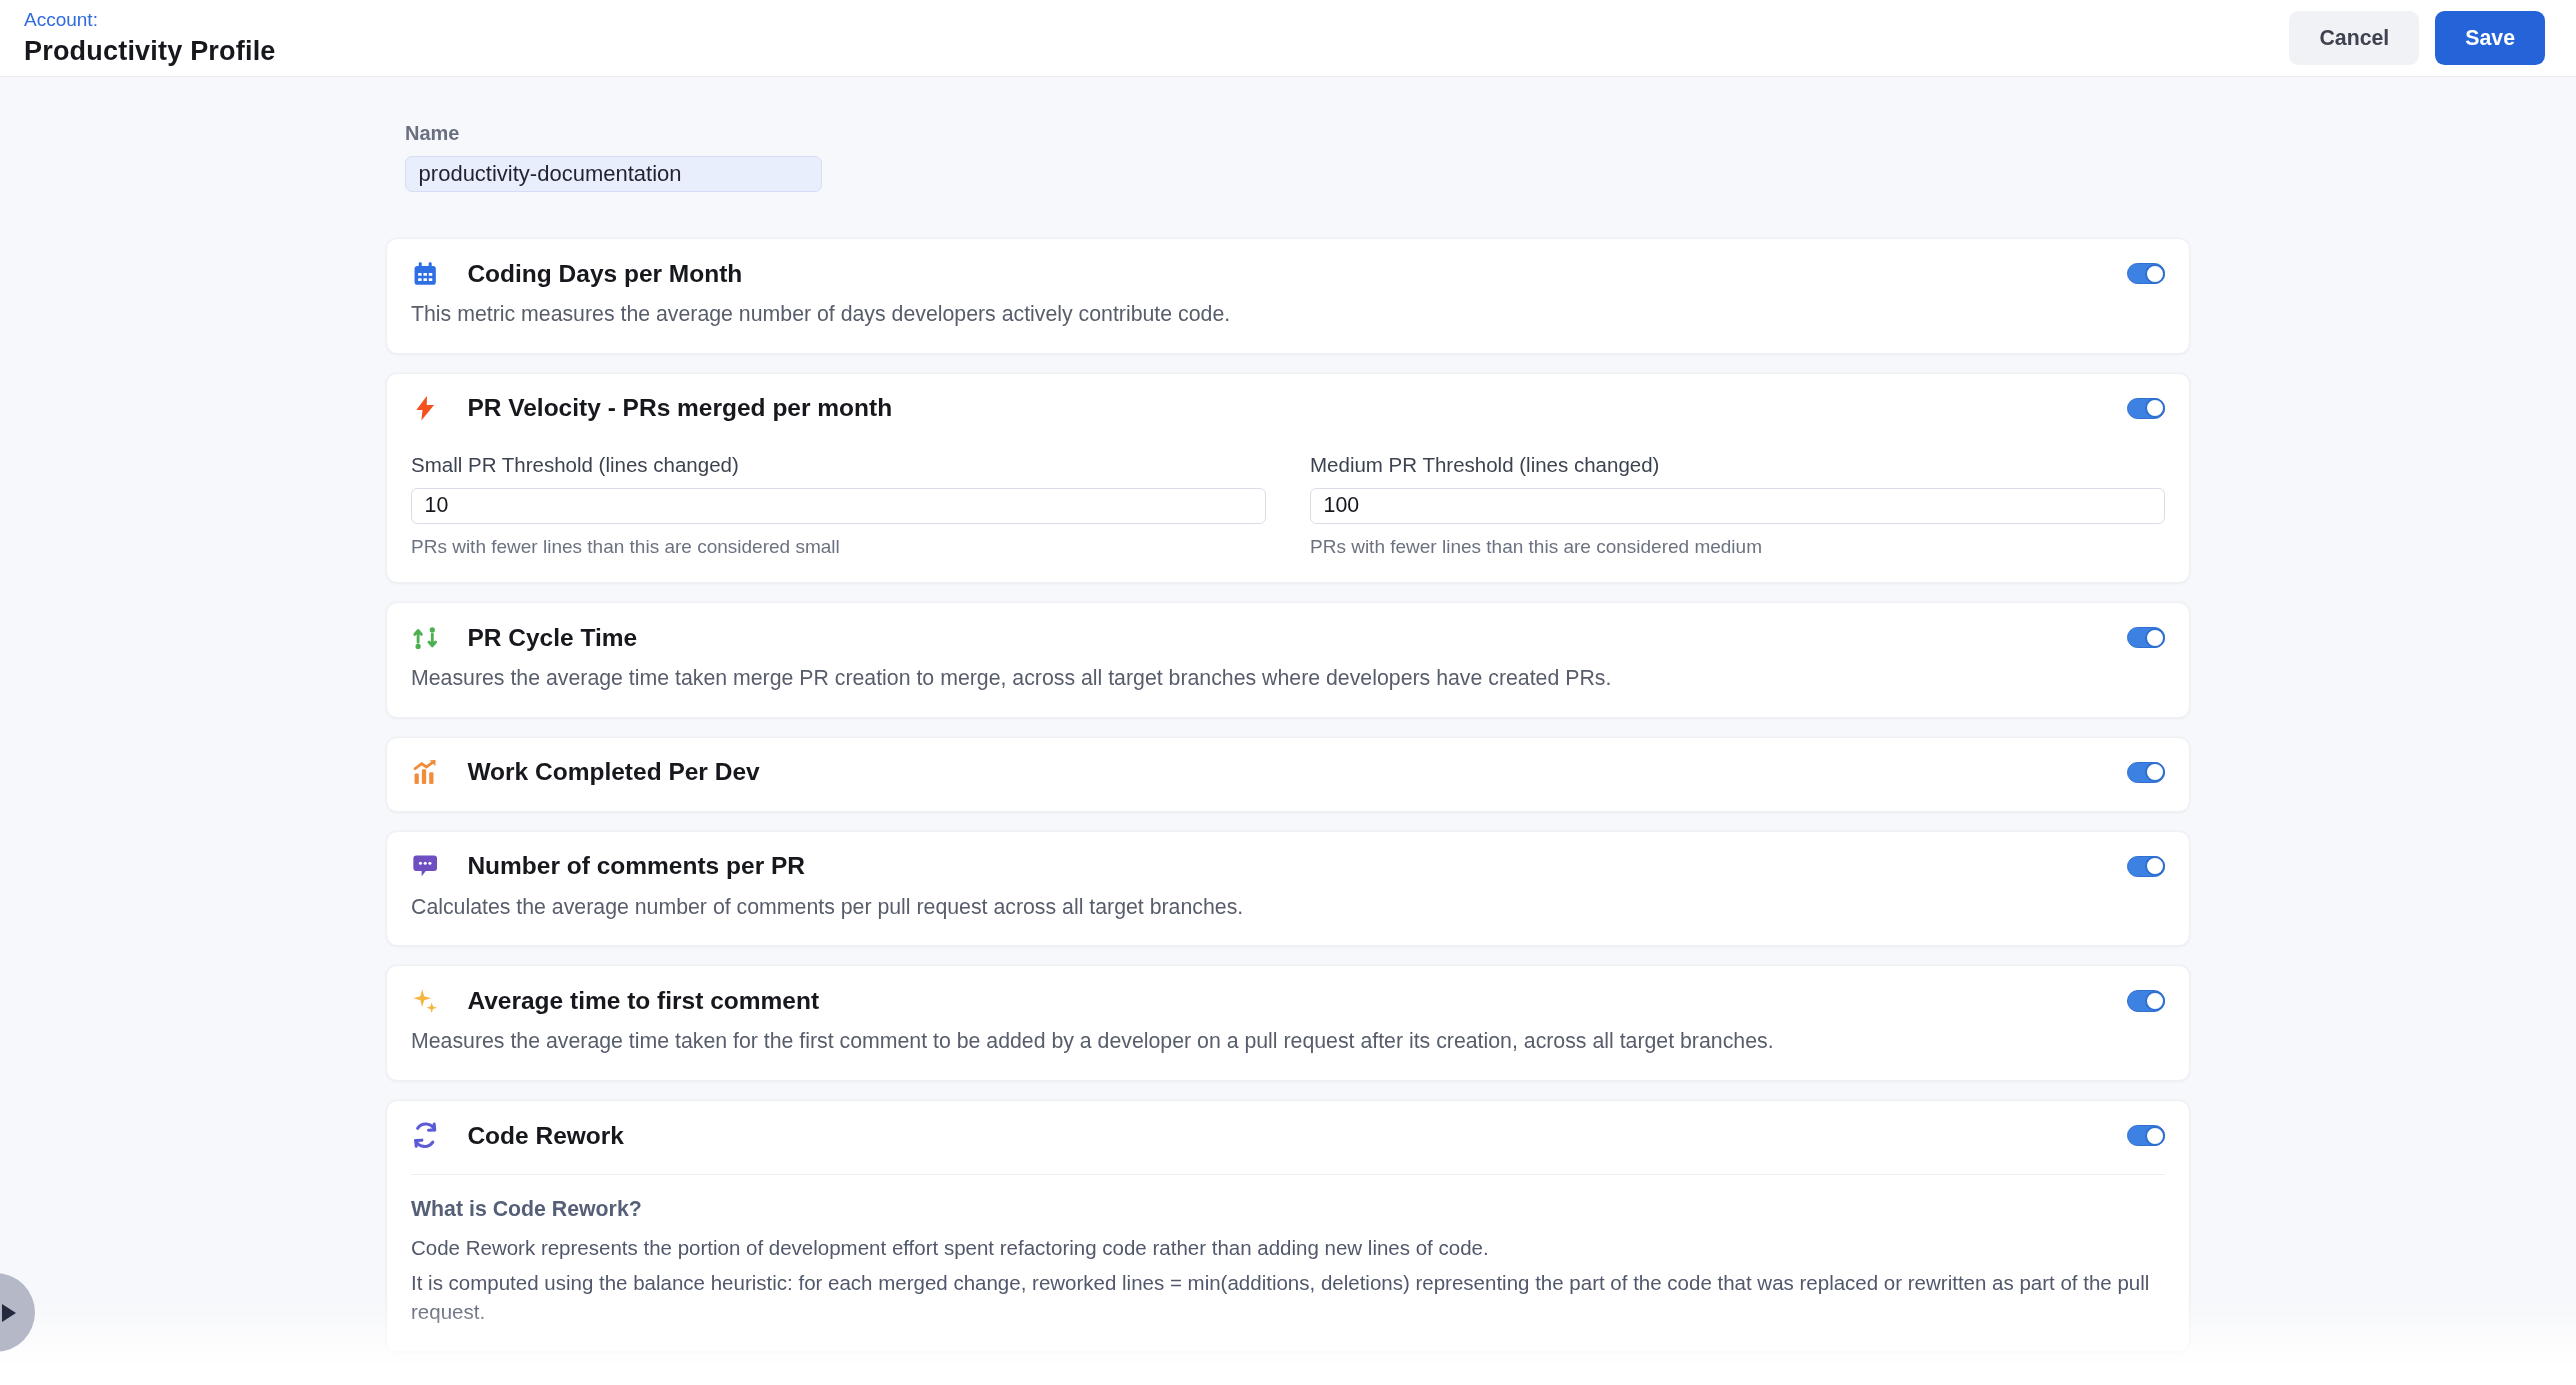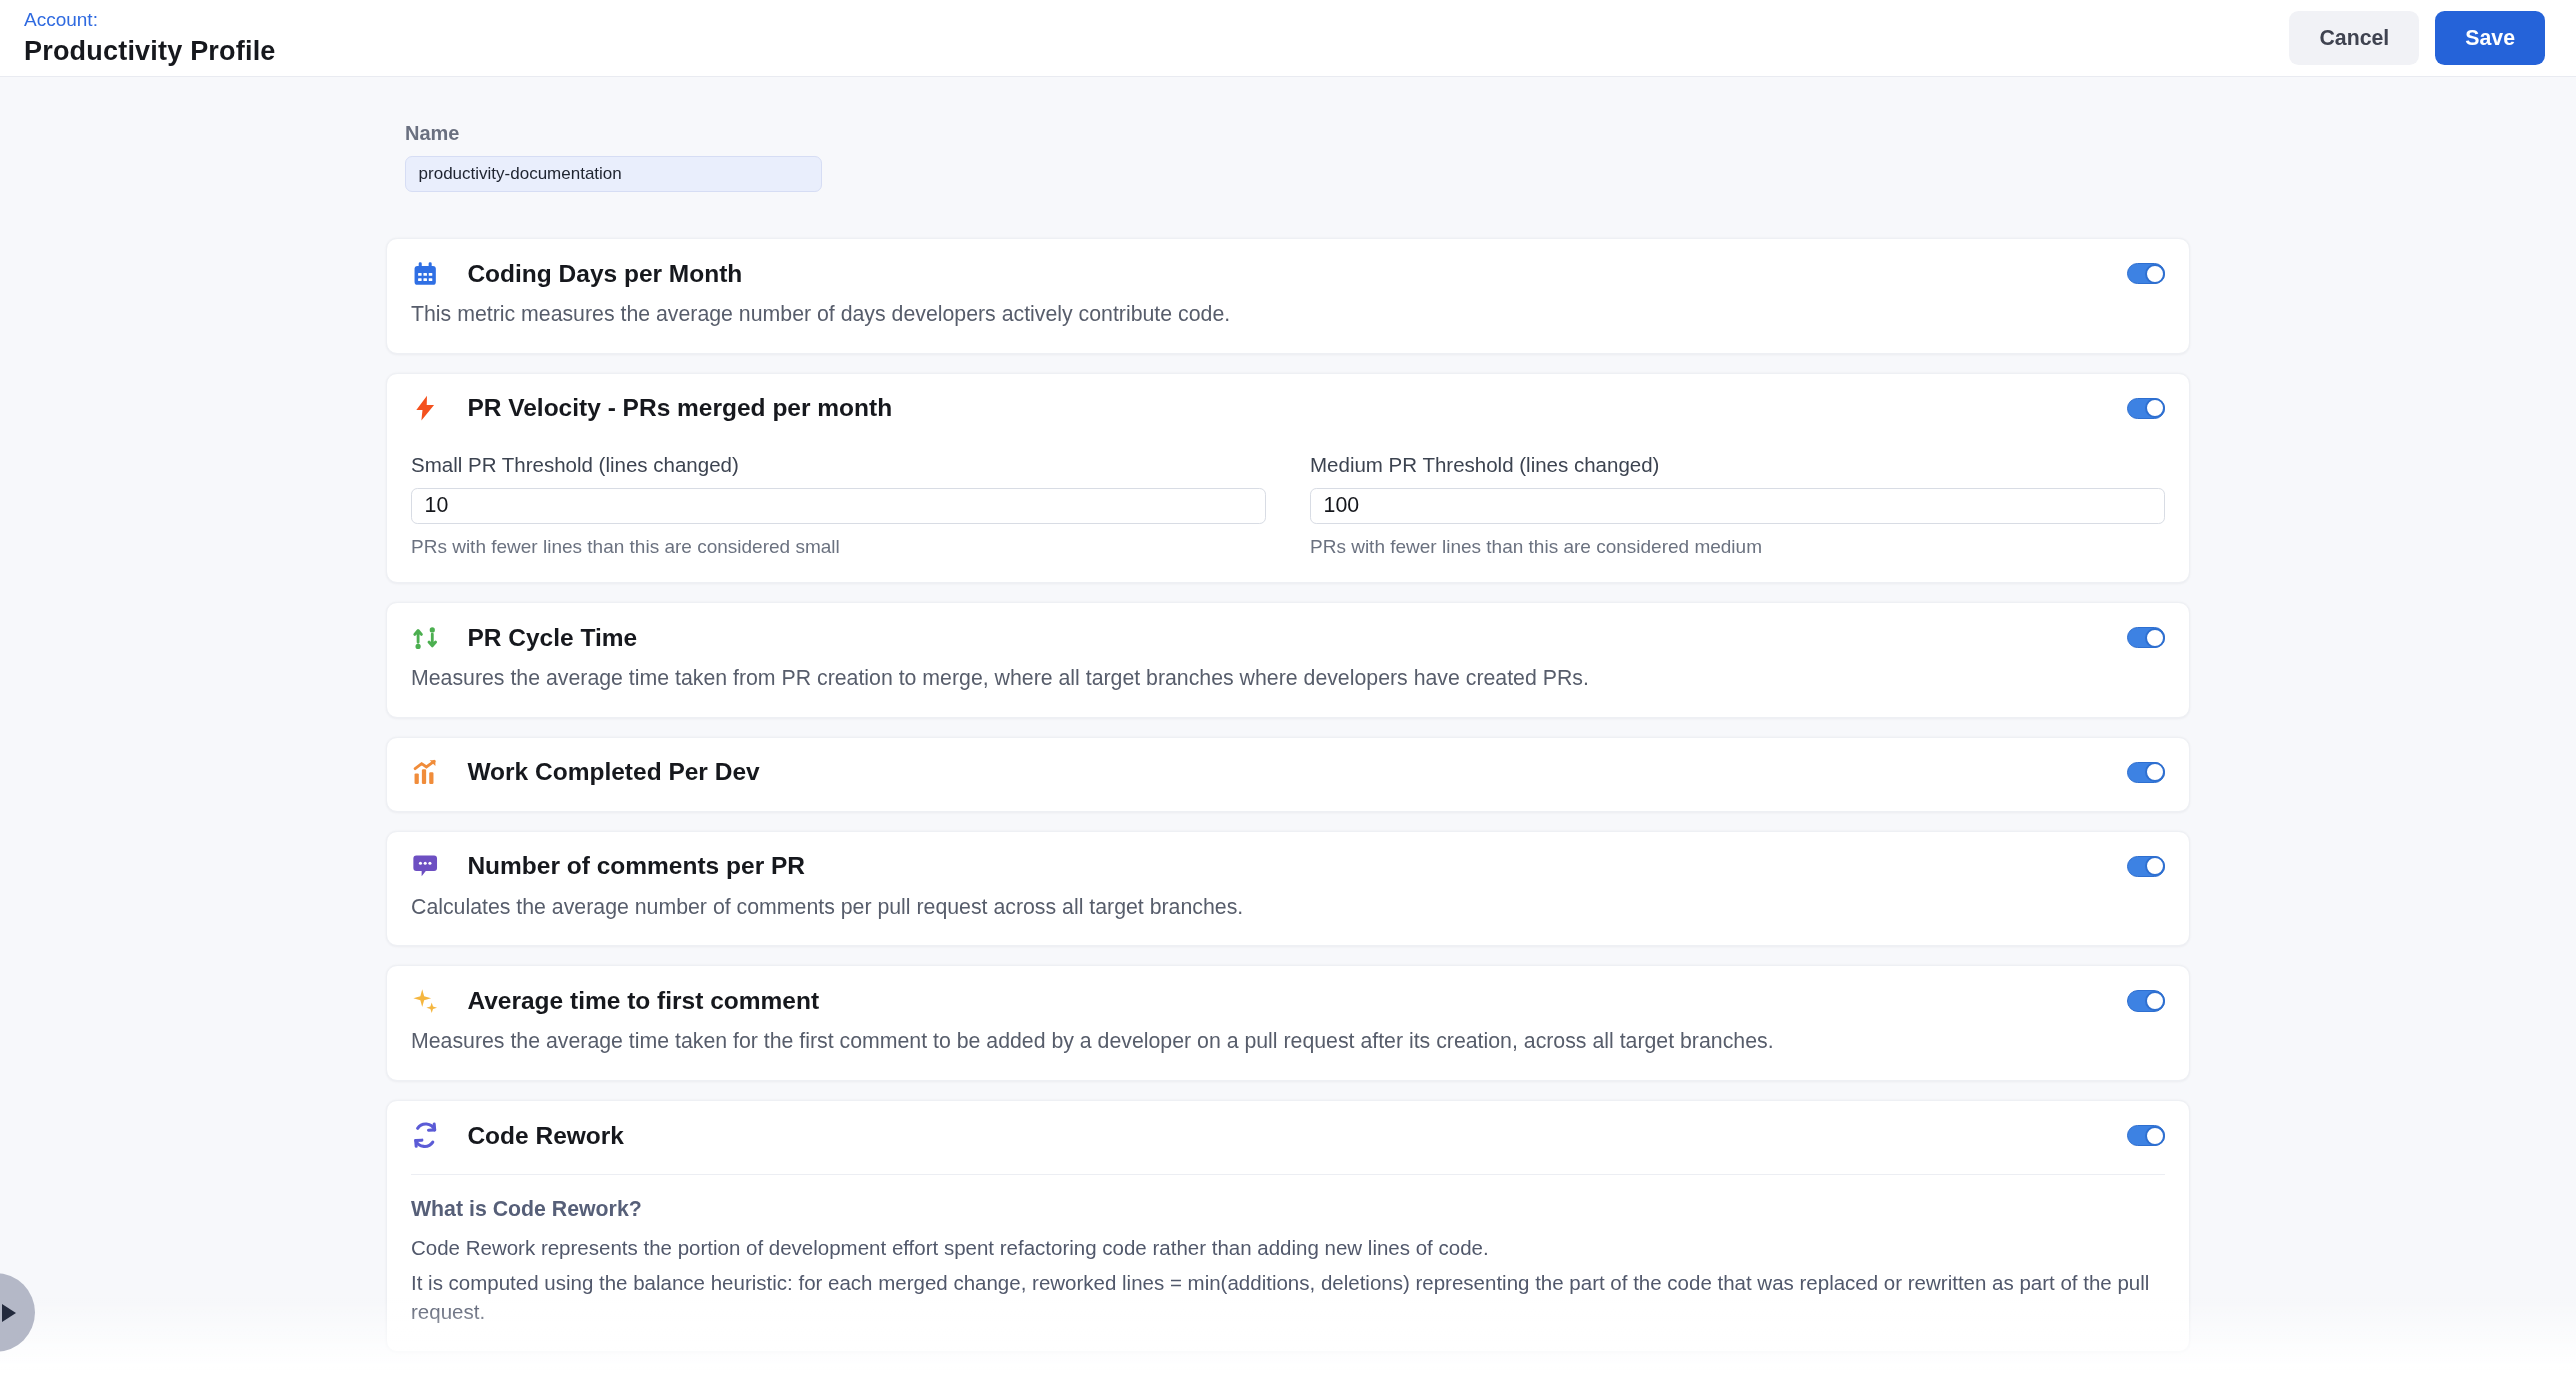--- a/index.html
+++ b/index.html
@@ -19,21 +19,21 @@
   .btn-cancel { background:#f1f2f6; color:#3f4350; }
   .btn-save { background:#2563d9; color:#ffffff; }
 
   
   .main { padding-top:122px; }
   .content { width:1804px; margin:0 auto; }
 
   .name-block { margin-left:19px; margin-bottom:46px; }
   .field-label { display:block; color:#6a7080; font-size:20px; font-weight:700; margin-bottom:11px; }
   .name-input { width:417px; height:36px; background:#e9eefc; border:1.6px solid #d6ddf4;
-    border-radius:7.1px; padding:0 12.6px; font-size:17px; color:#1f2430;
+    border-radius:7.1px; padding:0 12.6px; font-size:22px; color:#1f2430;
     font-family:inherit; outline:none; }
 
   .card { background:#ffffff; border:0.8px solid #eef0f4; border-radius:11px;
     box-shadow:0 0.8px 2.4px rgba(16,24,40,.05); padding:20.5px 24px 24px 24px;
     margin-bottom:19px; }
   .card-head { display:flex; align-items:center; justify-content:space-between; }
   .card-title-wrap { display:flex; align-items:center; gap:28px; }
   .card-title { font-size:24.5px; font-weight:700; color:#16181d; }
   .card-desc { margin-top:12px; font-size:21.3px; color:#575d6b; line-height:1.35; }
   .icon { width:28.4px; height:28.4px; flex:0 0 auto; }
@@ -152,21 +152,21 @@
               <circle cx="18" cy="5" r="2.2" fill="#4caf50" stroke="none"></circle>
               <path d="M18 8.5 V17.5 M15.2 15.2 L18 18.5 L20.8 15.2"></path>
             </g>
           </svg>
           <h2 class="card-title">PR Cycle Time</h2>
         </div>
         <div class="toggle">
             <div class="knob"></div>
           </div>
       </div>
-      <p class="card-desc">Measures the average time taken from PR creation to merge, where all target branches where developers have created PRs.</p>
+      <p class="card-desc">Measures the average time taken merge PR creation to merge, across all target branches where developers have created PRs.</p>
     </section>
 
     <section class="card">
       <div class="card-head">
         <div class="card-title-wrap">
           <svg class="icon" viewBox="0 0 24 24">
             <g fill="#f08c3a">
               <rect x="3" y="13" width="3.6" height="9" rx="1"></rect>
               <rect x="9.2" y="9.5" width="3.6" height="12.5" rx="1"></rect>
               <rect x="15.4" y="12" width="3.6" height="10" rx="1"></rect>

